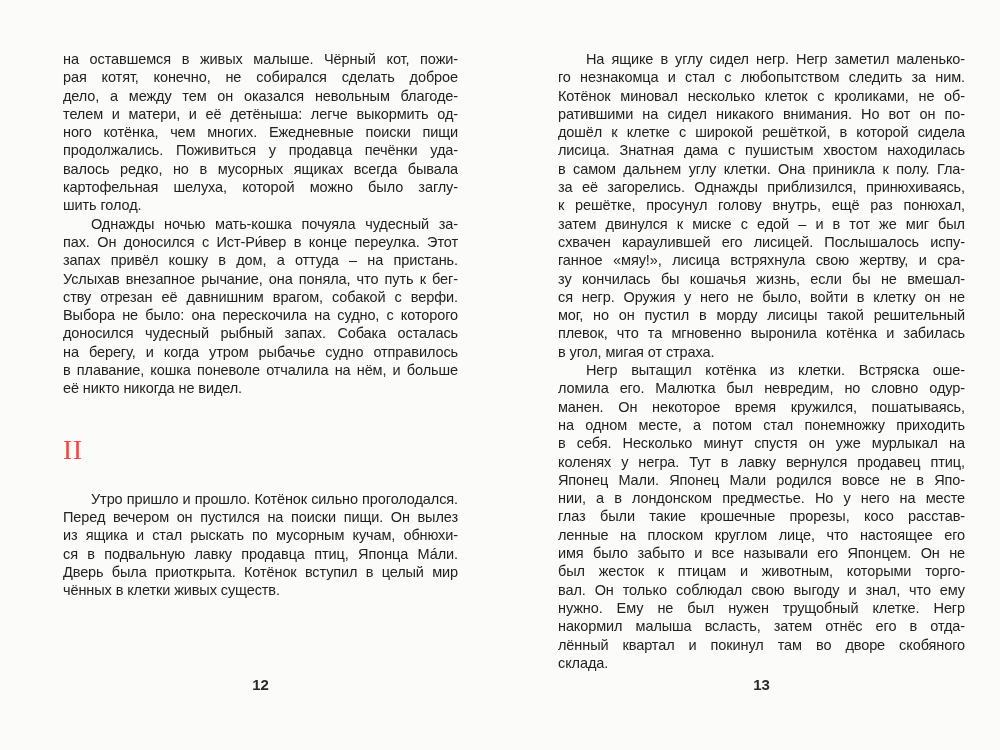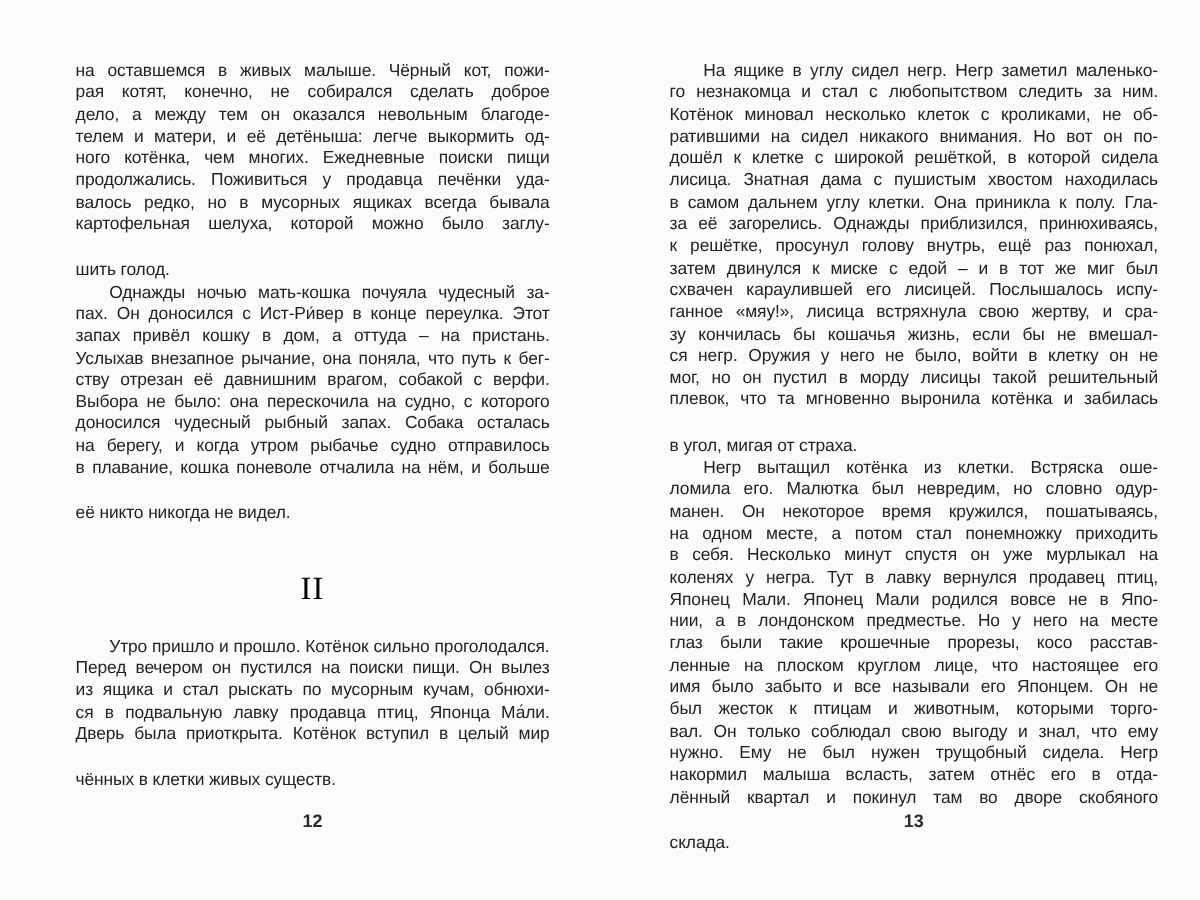--- a/index.html
+++ b/index.html
@@ -30,35 +30,34 @@
     letter-spacing: -0.1px;
   }
   .line {
     text-align: justify;
     text-align-last: justify;
     -moz-text-align-last: justify;
     white-space: normal;
   }
   .para .line:last-child {
     text-align-last: left;
-    margin-top: 20px;
     -moz-text-align-last: left;
   }
   .para.indent .line:first-child {
     text-indent: 28px;
   }
   .heading {
     font-family: "Liberation Serif", serif;
     font-size: 27px;
     line-height: 27px;
     font-weight: 400;
     letter-spacing: 1px;
-    text-align: center;
+    text-align: left;
     margin: 39px 0 26px 0;
-    color: #000000;
+    color: #ef4444;
   }
   .page-number {
     position: absolute;
     left: 0;
     right: 0;
     top: 626px;
     text-align: center;
     font-size: 15px;
     color: #2b2b2b;
     font-weight: bold;
@@ -135,21 +134,21 @@
           <div class="line">на одном месте, а потом стал понемножку приходить</div>
           <div class="line">в себя. Несколько минут спустя он уже мурлыкал на</div>
           <div class="line">коленях у негра. Тут в лавку вернулся продавец птиц,</div>
           <div class="line">Японец Мали. Японец Мали родился вовсе не в Япо-</div>
           <div class="line">нии, а в лондонском предместье. Но у него на месте</div>
           <div class="line">глаз были такие крошечные прорезы, косо расстав-</div>
           <div class="line">ленные на плоском круглом лице, что настоящее его</div>
           <div class="line">имя было забыто и все называли его Японцем. Он не</div>
           <div class="line">был жесток к птицам и животным, которыми торго-</div>
           <div class="line">вал. Он только соблюдал свою выгоду и знал, что ему</div>
-          <div class="line">нужно. Ему не был нужен трущобный сидела. Негр</div>
+          <div class="line">нужно. Ему не был нужен трущобный клетке. Негр</div>
           <div class="line">накормил малыша всласть, затем отнёс его в отда-</div>
           <div class="line">лённый квартал и покинул там во дворе скобяного</div>
           <div class="line">склада.</div>
         </div>
       </div>
     <div class="page-number">13</div>
   </div>
 
 </div>
 

